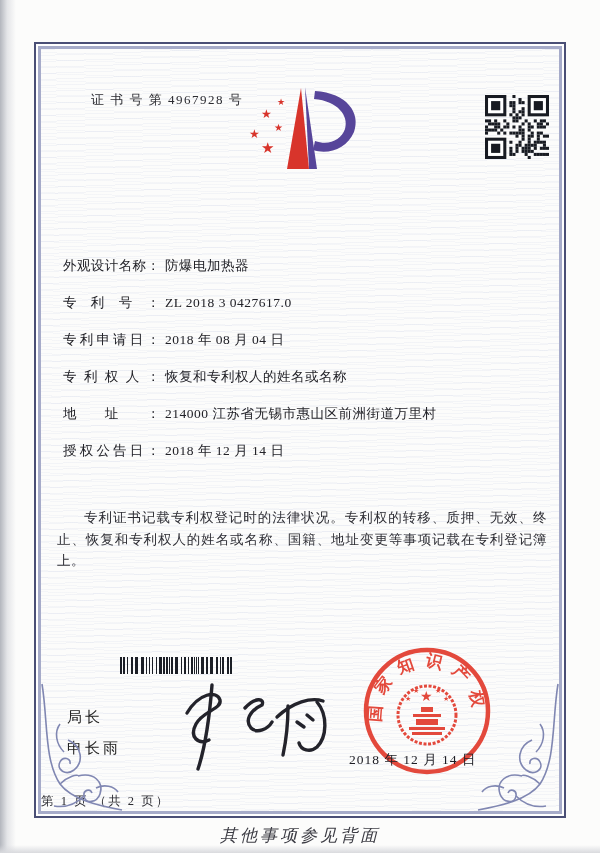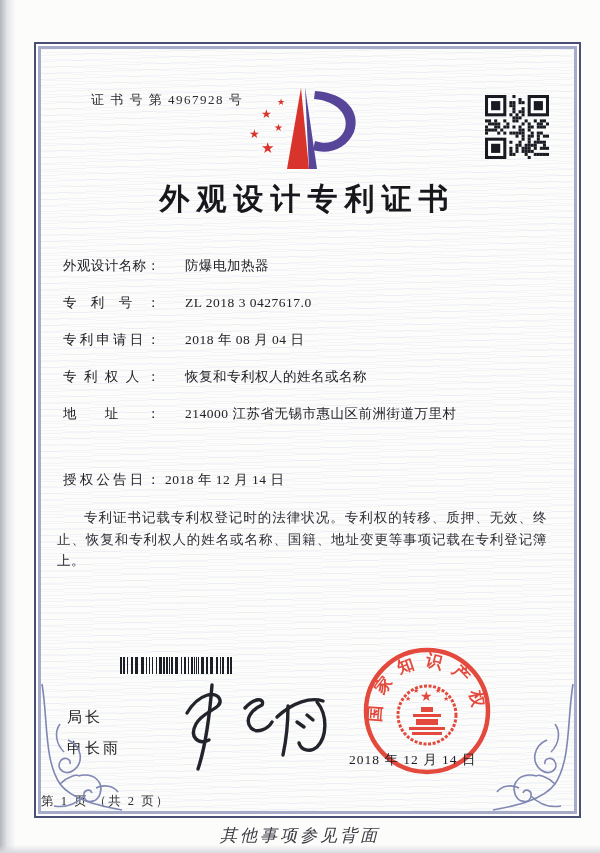--- a/index.html
+++ b/index.html
@@ -8,36 +8,35 @@
   .page::before{content:"";position:absolute;left:0;top:0;width:16px;height:100%;
     background:linear-gradient(90deg,#b3b6bd 0%,#e4e5e8 45%,rgba(255,255,255,0) 100%);z-index:9;}
   .page::after{content:"";position:absolute;left:0;bottom:0;width:100%;height:8px;
     background:linear-gradient(0deg,#d9dade,rgba(255,255,255,0));z-index:9;}
 
   .cert{position:absolute;left:38px;top:46px;width:518px;height:762px;
     border:3px solid #a6abc9;box-shadow:0 0 0 2px #fff,0 0 0 4px #4a4f76;
     background:
       repeating-linear-gradient(178deg, rgba(146,160,205,0.09) 0 1px, rgba(0,0,0,0) 1px 6px),
       repeating-linear-gradient(182deg, rgba(146,160,205,0.07) 0 1px, rgba(0,0,0,0) 1px 7px);
-    padding-left: 15px;
   }
 
   .cert-no{position:absolute;left:50px;top:42px;font-size:13px;letter-spacing:1.5px;color:#2b2b31;}
 
   .logo{position:absolute;left:200px;top:34px;width:126px;height:90px;}
   .qr{position:absolute;left:444px;top:46px;width:64px;height:64px;}
 
   .title{position:absolute;left:0;top:130px;width:100%;text-align:center;
     font-size:30px;font-weight:bold;letter-spacing:7px;color:#17171c;}
 
   .fields{position:absolute;left:22px;top:208px;width:478px;}
-  .frow{display:flex;align-items:baseline;height:21px;margin-bottom:16px;font-size:13.5px;gap:20px;}
+  .frow{display:flex;align-items:baseline;height:21px;margin-bottom:16px;font-size:13.5px;}
   .flabel{display:inline-block;width:97px;text-align:justify;text-align-last:justify;color:#222228;flex:none;}
   .fvalue{margin-left:5px;letter-spacing:0.5px;color:#222228;white-space:nowrap;}
-  .gpair{display:flex;align-items:center;margin-top:29px;}
+  .gpair{display:flex;align-items:center;}
   .gleft{width:245px;flex:none;}
 
   .paras{position:absolute;left:16px;top:458px;width:490px;font-size:13.5px;line-height:21.5px;
     color:#2e2e35;letter-spacing:0.4px;}
   .paras p{margin:0;text-indent:2em;text-align:justify;}
 
   .barcode{position:absolute;left:79px;top:608px;width:113px;height:17px;}
 
   .director{position:absolute;left:26px;top:652px;font-family:"Liberation Sans","DejaVu Sans",sans-serif;
     font-size:15px;letter-spacing:3px;color:#222;line-height:31px;font-weight:500;}
@@ -199,21 +198,20 @@
         <rect x="3" y="3" width="15" height="15" fill="#fff"></rect>
         <rect x="6" y="6" width="9" height="9" fill="#181b22"></rect>
         <rect x="42" y="0" width="21" height="21" fill="#181b22"></rect>
         <rect x="45" y="3" width="15" height="15" fill="#fff"></rect>
         <rect x="48" y="6" width="9" height="9" fill="#181b22"></rect>
         <rect x="0" y="42" width="21" height="21" fill="#181b22"></rect>
         <rect x="3" y="45" width="15" height="15" fill="#fff"></rect>
         <rect x="6" y="48" width="9" height="9" fill="#181b22"></rect>
       </svg>
 
-    <div class="title">外观设计专利证书</div>
 
     <div class="fields">
       <div class="frow">
         <span class="flabel">外观设计名称：</span>
         <span class="fvalue">防爆电加热器</span>
       </div>
       <div class="frow">
         <span class="flabel">专利号：</span>
         <span class="fvalue">ZL 2018 3 0427617.0</span>
       </div>

